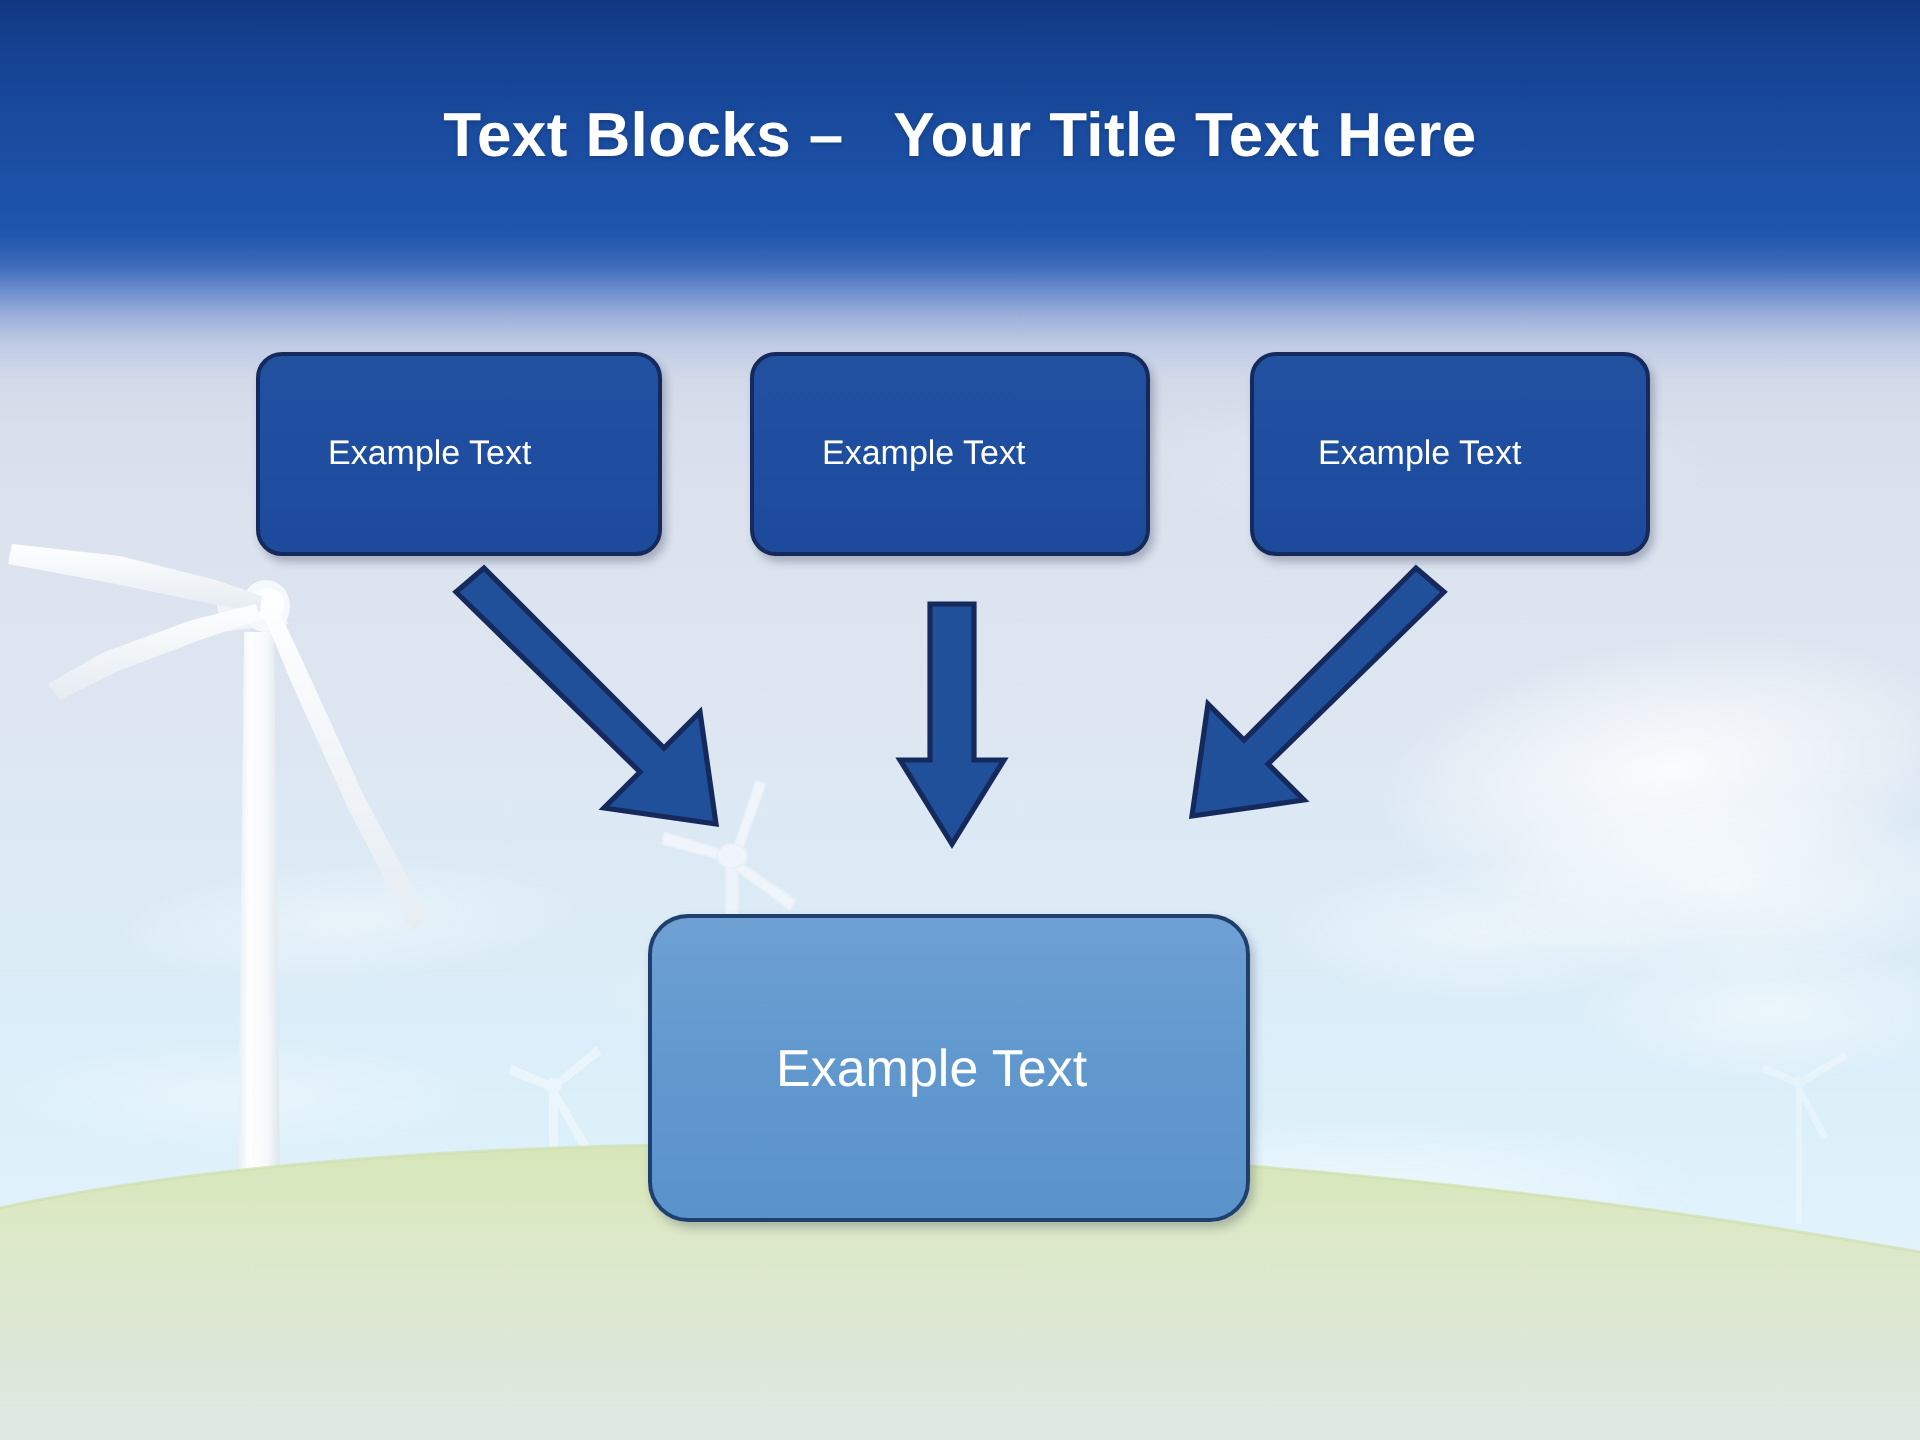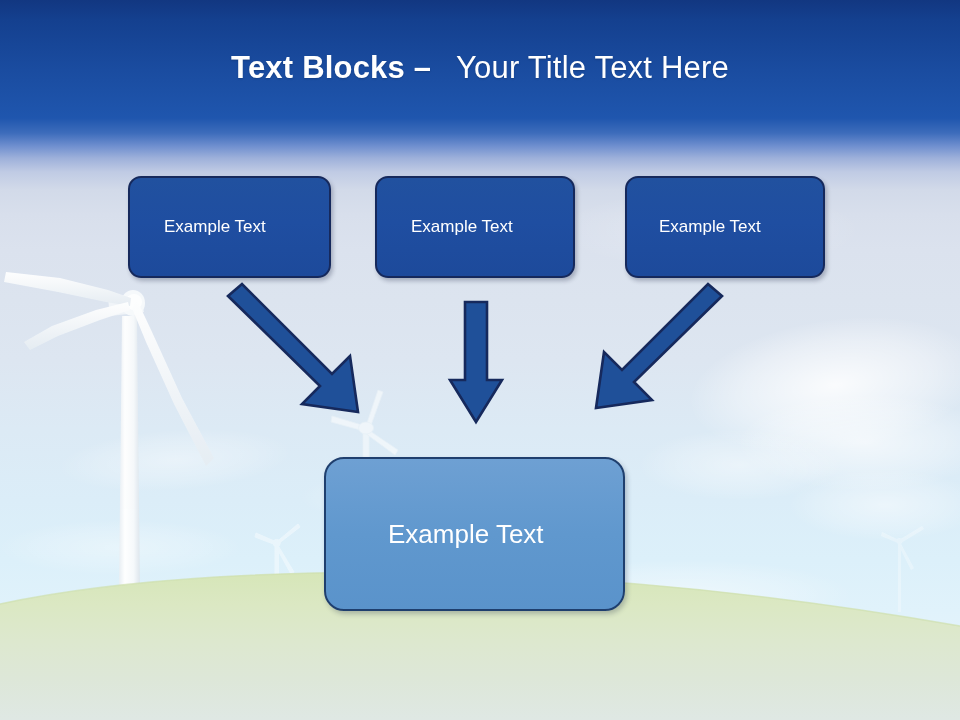--- a/index.html
+++ b/index.html
@@ -88,21 +88,21 @@
     width: 960px;
     text-align: center;
     color: #ffffff;
     font-size: 31px;
     line-height: 44px;
     letter-spacing: 0.2px;
     white-space: nowrap;
     text-shadow: 0 1px 2px rgba(0,0,0,0.18);
   }
   .title .strong { font-weight: bold; }
-  .title .normal { font-weight: normal; margin-left: 16px; }
+  .title .normal { font-weight: bold; margin-left: 16px; }
 
   
   .box-top {
     position: absolute;
     box-sizing: border-box;
     background: linear-gradient(to bottom, #21519f 0%, #1f4ea1 45%, #1d4a9b 100%);
     border: 2px solid #16295c;
     border-radius: 13px;
     box-shadow: 2px 3px 4px rgba(20,30,60,0.28);
     display: flex;

